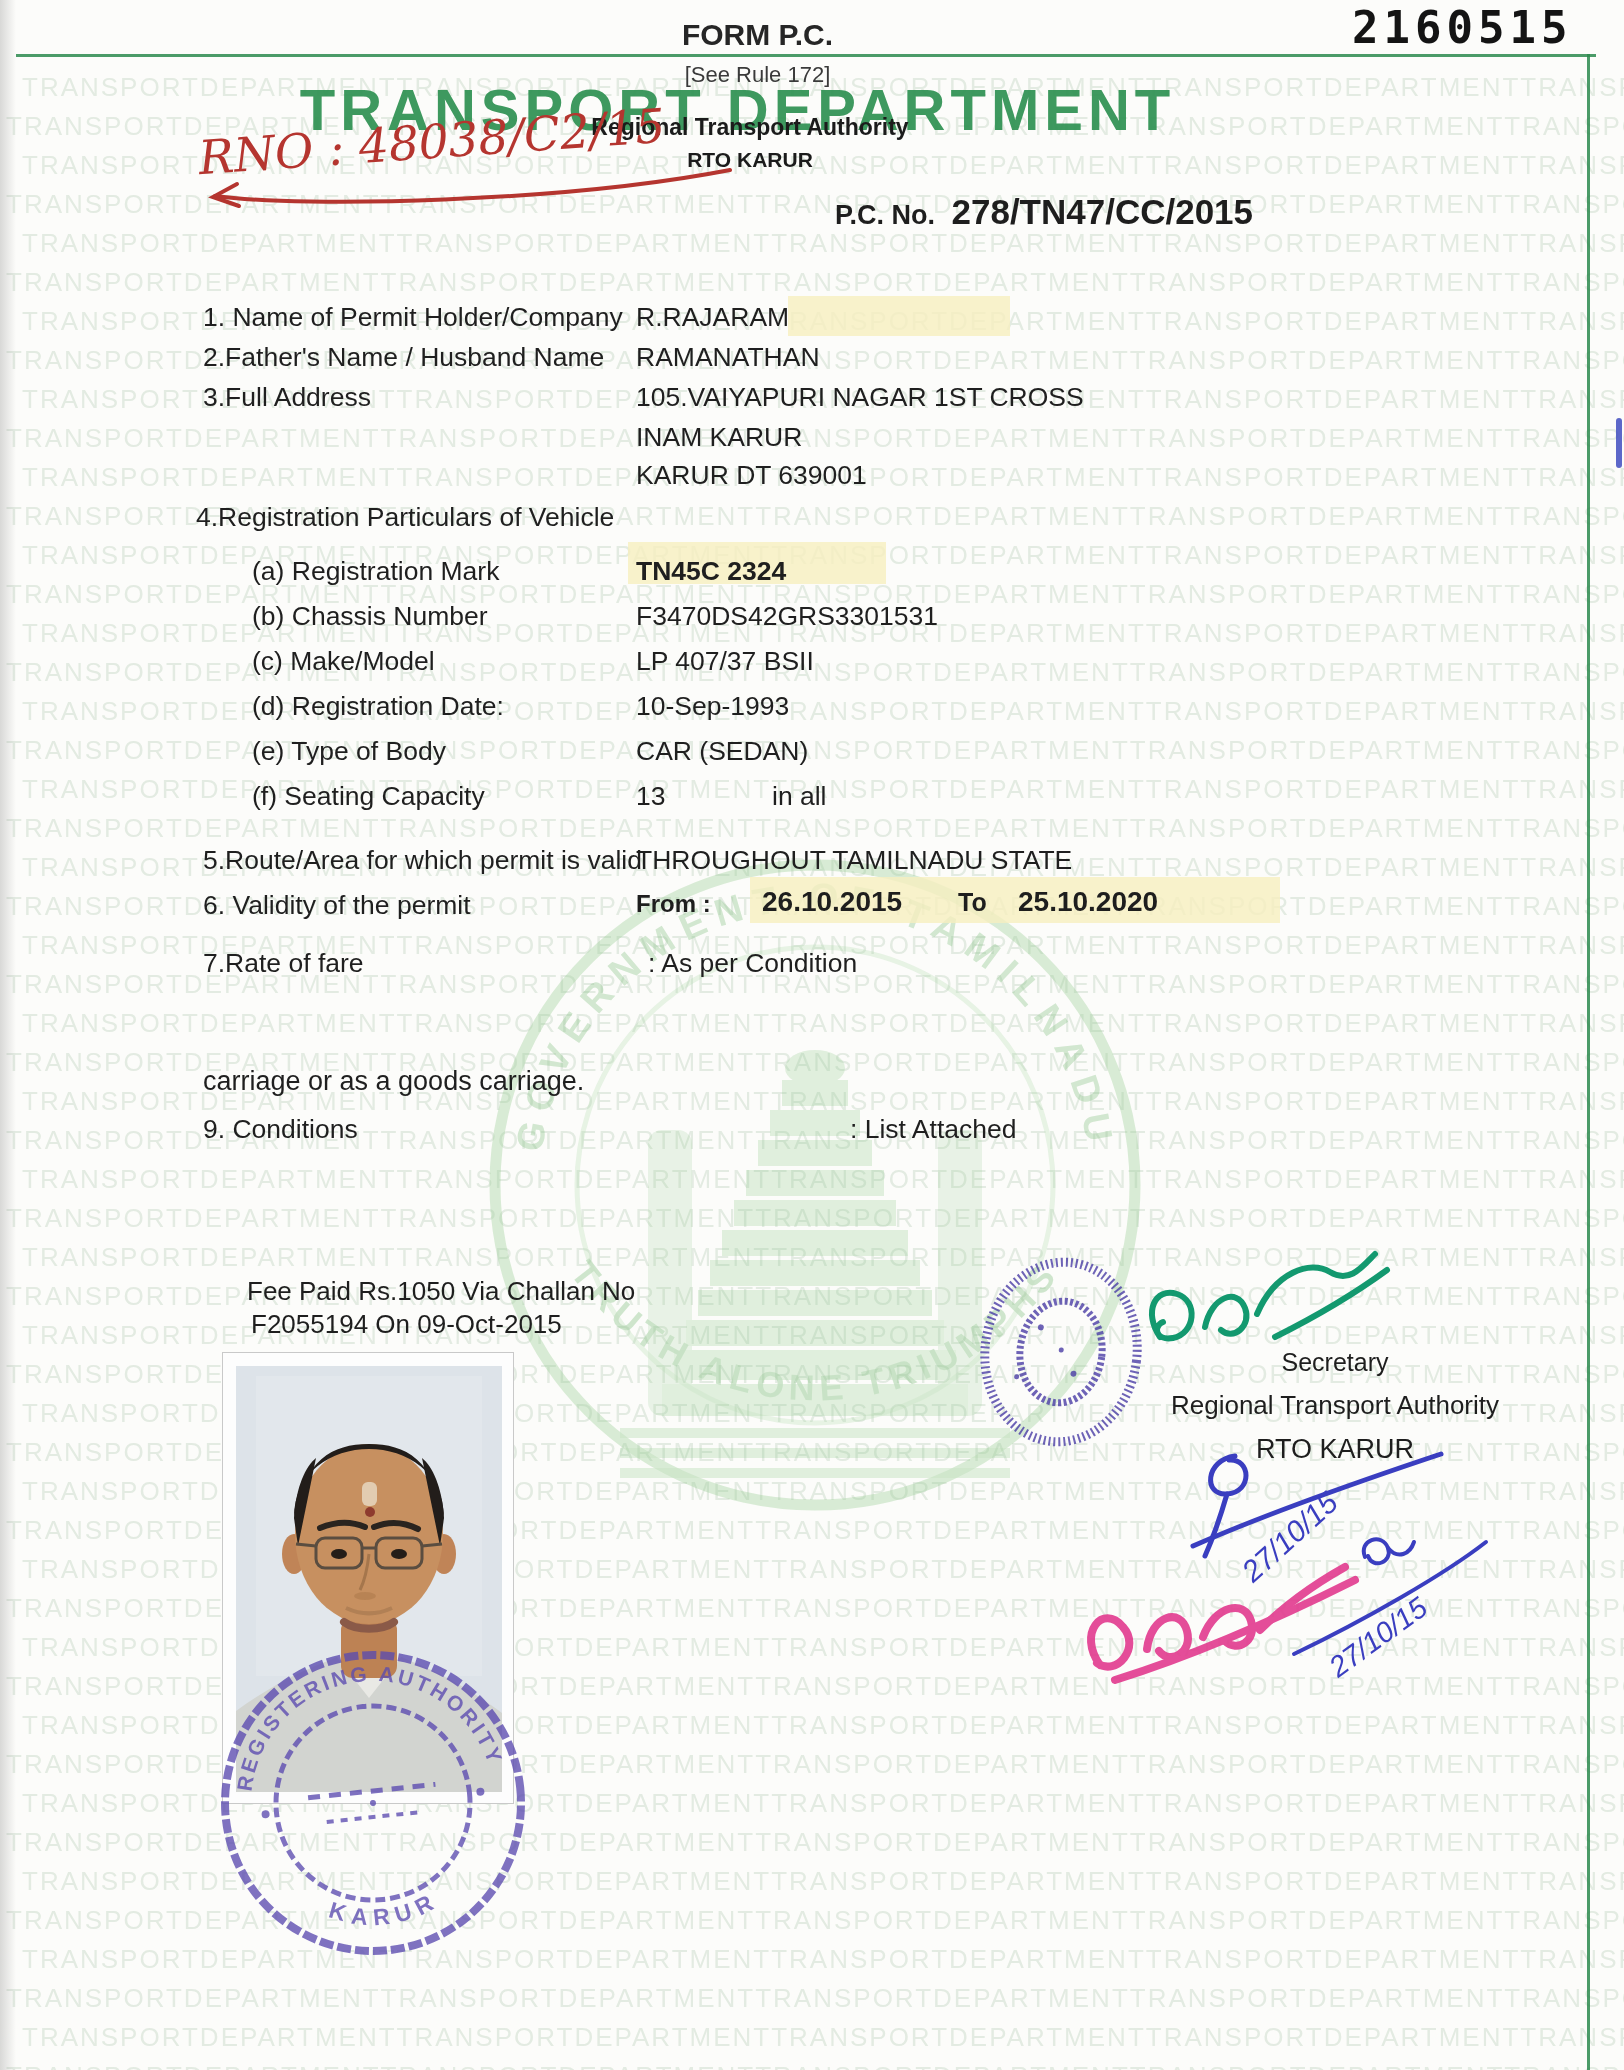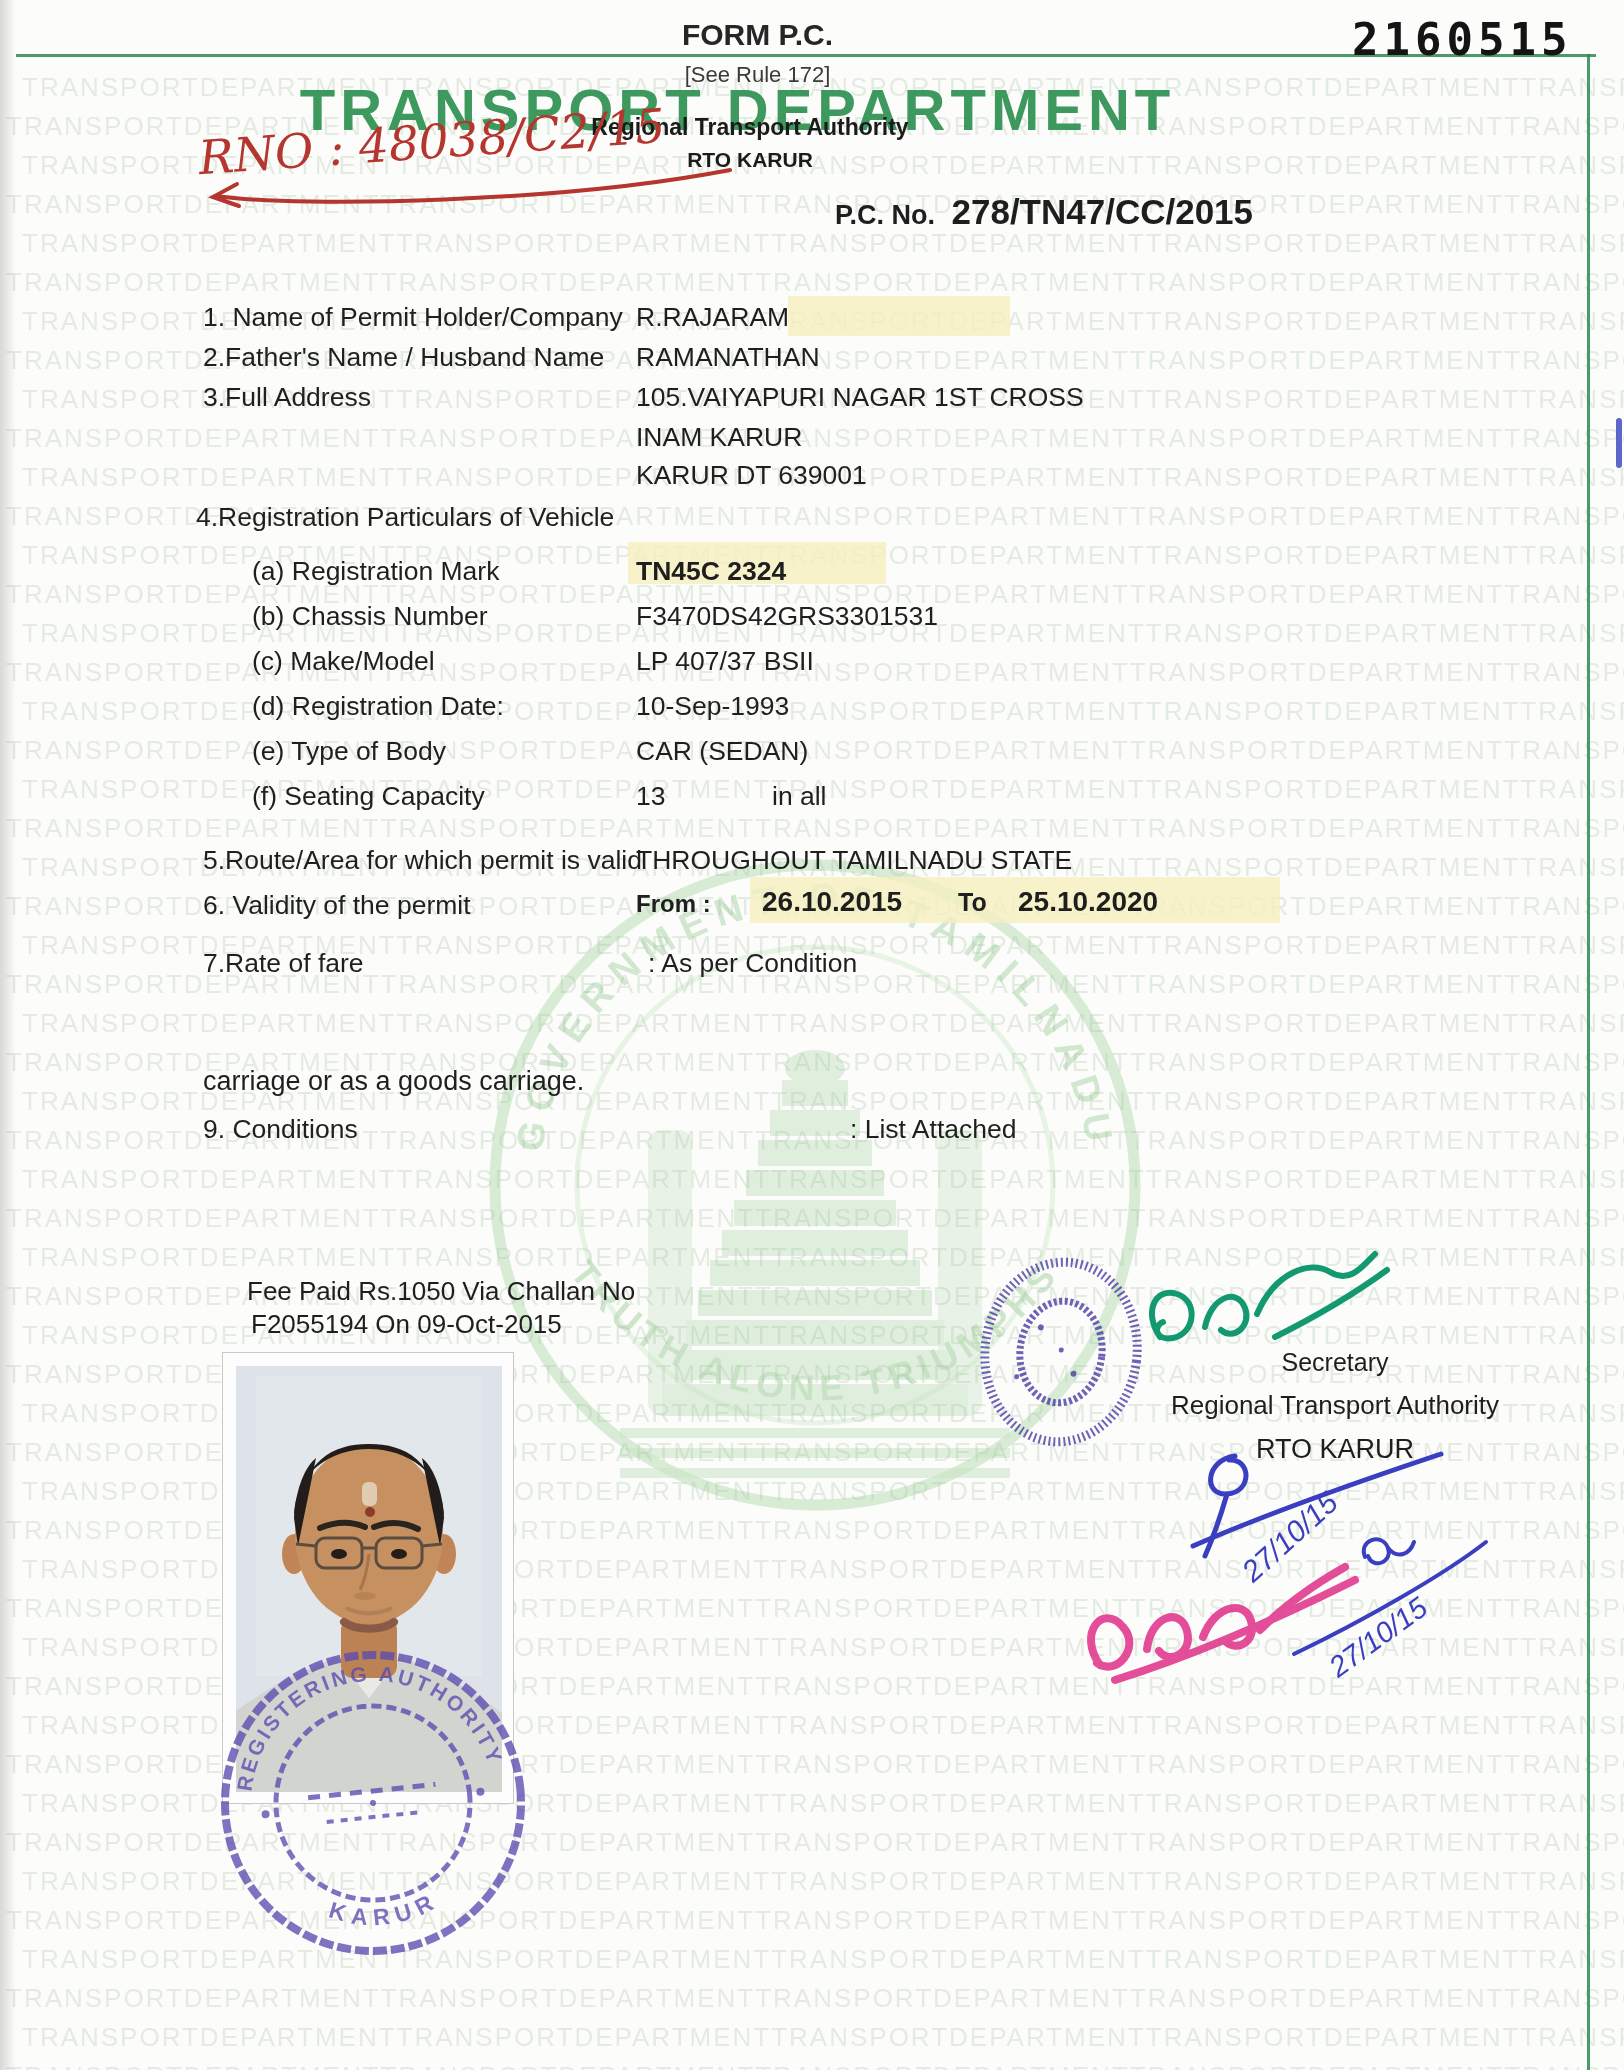--- a/index.html
+++ b/index.html
@@ -113,21 +113,21 @@
       </text>
     </g>
   </svg>
 
   <div class="abs scan-edge" style="z-index:5;"></div>
 
   <div class="abs green-line" style="left:16px;top:54px;width:1580px;height:3px;z-index:2;"></div>
   <div class="abs green-line" style="left:1587px;top:54px;width:3px;height:2016px;z-index:2;"></div>
 
   <div class="abs" style="left:1352px;top:2px;width:260px;font-family:'DejaVu Sans Mono',monospace;
-              font-size:44px;font-weight:bold;letter-spacing:5px;color:#141414;z-index:3;margin-top:12px;">2160515</div>
+              font-size:44px;font-weight:bold;letter-spacing:5px;color:#141414;z-index:3;">2160515</div>
 
   <div class="abs center" style="left:640px;top:18px;width:235px;font-size:30px;font-weight:bold;color:#262626;z-index:3;">FORM P.C.</div>
   <div class="abs center" style="left:640px;top:62px;width:235px;font-size:22px;color:#3a3a3a;z-index:3;">[See Rule 172]</div>
 
   <div class="abs center" style="left:280px;top:76px;width:915px;font-size:58px;font-weight:bold;letter-spacing:5px;
               color:#2e9152;opacity:.92;z-index:2;">TRANSPORT DEPARTMENT</div>
   <div class="abs center" style="left:430px;top:114px;width:640px;font-size:23px;font-weight:bold;color:#1b1b1b;z-index:3;">Regional Transport Authority</div>
   <div class="abs center" style="left:430px;top:148px;width:640px;font-size:21px;font-weight:bold;color:#1b1b1b;z-index:3;">RTO KARUR</div>
 
   <div class="abs" style="left:198px;top:114px;font-family:'DejaVu Serif',serif;font-style:italic;font-size:47px;

